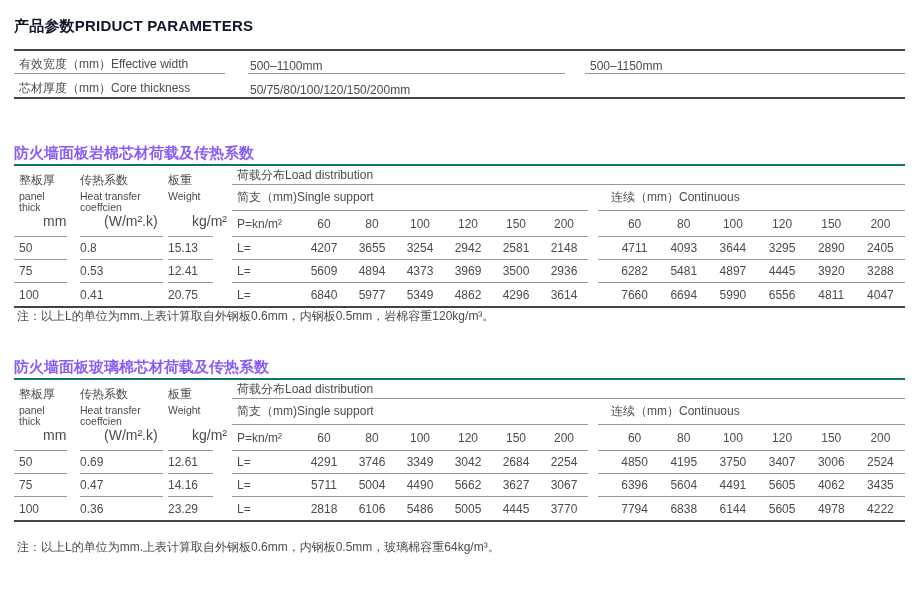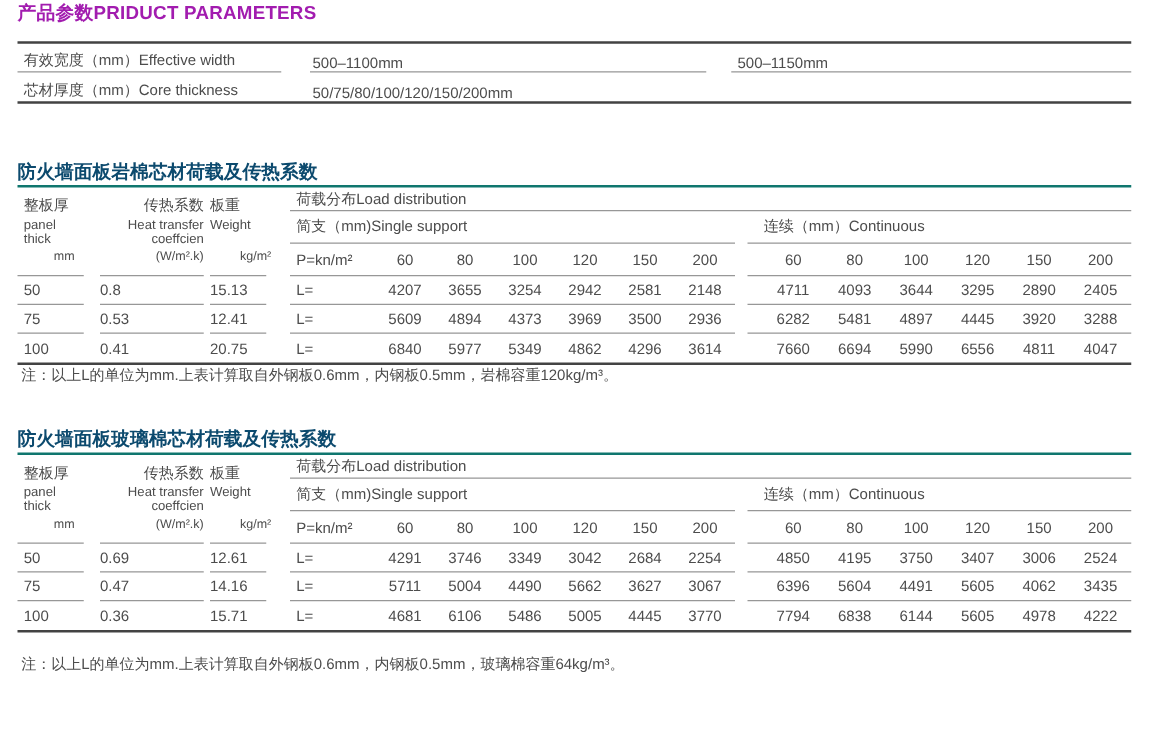--- a/index.html
+++ b/index.html
@@ -1,44 +1,44 @@
 <!DOCTYPE html>
 <html><head>
 <meta charset="utf-8">
 <style>
   * { margin:0; padding:0; box-sizing:border-box; }
   html,body { width:920px; height:592px; background:#ffffff; overflow:hidden; }
   body { font-family:"Liberation Sans","DejaVu Sans",sans-serif; color:#4c4c4c; }
   .page { padding:0 15px 0 14px; }
 
-  h1.title { font-size:15px; font-weight:700; color:#a21caf; padding-top:1px; letter-spacing:.2px; }
-  h2.stitle { font-size:15px; font-weight:700; color:#0c4a6e; }
+  h1.title { font-size:15px; font-weight:700; color:#0f172a; padding-top:17px; letter-spacing:.2px; }
+  h2.stitle { font-size:15px; font-weight:700; color:#8b5cf6; }
   .s1 { margin-top:45px; }
   .s2 { margin-top:33px; }
 
   
   .ptable { margin-top:13px; border-top:2px solid #434343; border-bottom:2px solid #434343; }
   .prow { display:flex; height:23px; font-size:12px;align-items:flex-end; }
   .prow > div { display:flex; align-items:center; }
   .pl  { width:211px; padding-left:5px; }
   .pg1 { width:23px; }
   .pv1 { width:317px; padding-left:2px; }
   .pg2 { width:20px; }
   .pv2 { flex:1; padding-left:5px; }
   .prow.first .pl, .prow.first .pv1, .prow.first .pv2 { border-bottom:1px solid #979797; }
 
   
   .ltable { margin-top:1px; border-top:2px solid #0f766e; border-bottom:2px solid #434343; font-size:12px; }
   .lheader { display:flex; height:71px; }
   .hc { border-bottom:1px solid #979797; padding-top:6px; display:flex; flex-direction:column; }
   .hc .zh   { display:block; font-size:12px; margin-bottom:2px; white-space:nowrap; }
   .hc .en   { display:block; font-size:10.5px; line-height:11px; min-height:11px; white-space:nowrap; }
-  .hc .unit { display:block; font-size:10px; margin-top:auto; margin-bottom:9px; white-space:nowrap;padding-left:24px; }
+  .hc .unit { display:block; font-size:14px; margin-top:auto; margin-bottom:9px; white-space:nowrap;padding-left:24px; }
   .hc1 { width:53px; padding-left:5px; }
-  .hc2 { width:83px;align-items:flex-end; }
+  .hc2 { width:83px; }
   .hc3 { width:45px; }
   .hgap1 { width:13px; } .hgap2 { width:5px; } .hgap3 { width:19px; }
   .hgroup { flex:1; display:flex; flex-direction:column; }
   .hrowA { height:19px; border-bottom:1px solid #979797; display:flex; align-items:center; padding-left:5px; }
   .hrowB, .hrowC { height:26px; display:flex; }
   .bsingle { width:356px; border-bottom:1px solid #979797; display:flex; align-items:center; padding-left:5px; }
   .bcont   { flex:1; border-bottom:1px solid #979797; display:flex; align-items:center; padding-left:13px; }
   .csingle { width:356px; border-bottom:1px solid #979797; display:flex; align-items:center; }
   .ccont   { flex:1; border-bottom:1px solid #979797; display:flex; align-items:center; padding-left:12px; }
   .bgap { width:10px; }
@@ -310,25 +310,25 @@
             <div class="ctick">5605</div>
             <div class="ctick">4062</div>
             <div class="ctick">3435</div>
           </div>
         </div>
         <div class="lrow">
           <div class="c1">100</div>
           <div class="g1"></div>
           <div class="c2">0.36</div>
           <div class="g2"></div>
-          <div class="c3">15.71</div>
-          <div class="g3"></div>
-          <div class="sgroup">
-            <div class="llabel">L=</div>
-            <div class="tick">4681</div>
+          <div class="c3">23.29</div>
+          <div class="g3"></div>
+          <div class="sgroup">
+            <div class="llabel">L=</div>
+            <div class="tick">2818</div>
             <div class="tick">6106</div>
             <div class="tick">5486</div>
             <div class="tick">5005</div>
             <div class="tick">4445</div>
             <div class="tick">3770</div>
           </div>
           <div class="bgap"></div>
           <div class="cgroup">
             <div class="ctick">7794</div>
             <div class="ctick">6838</div>

